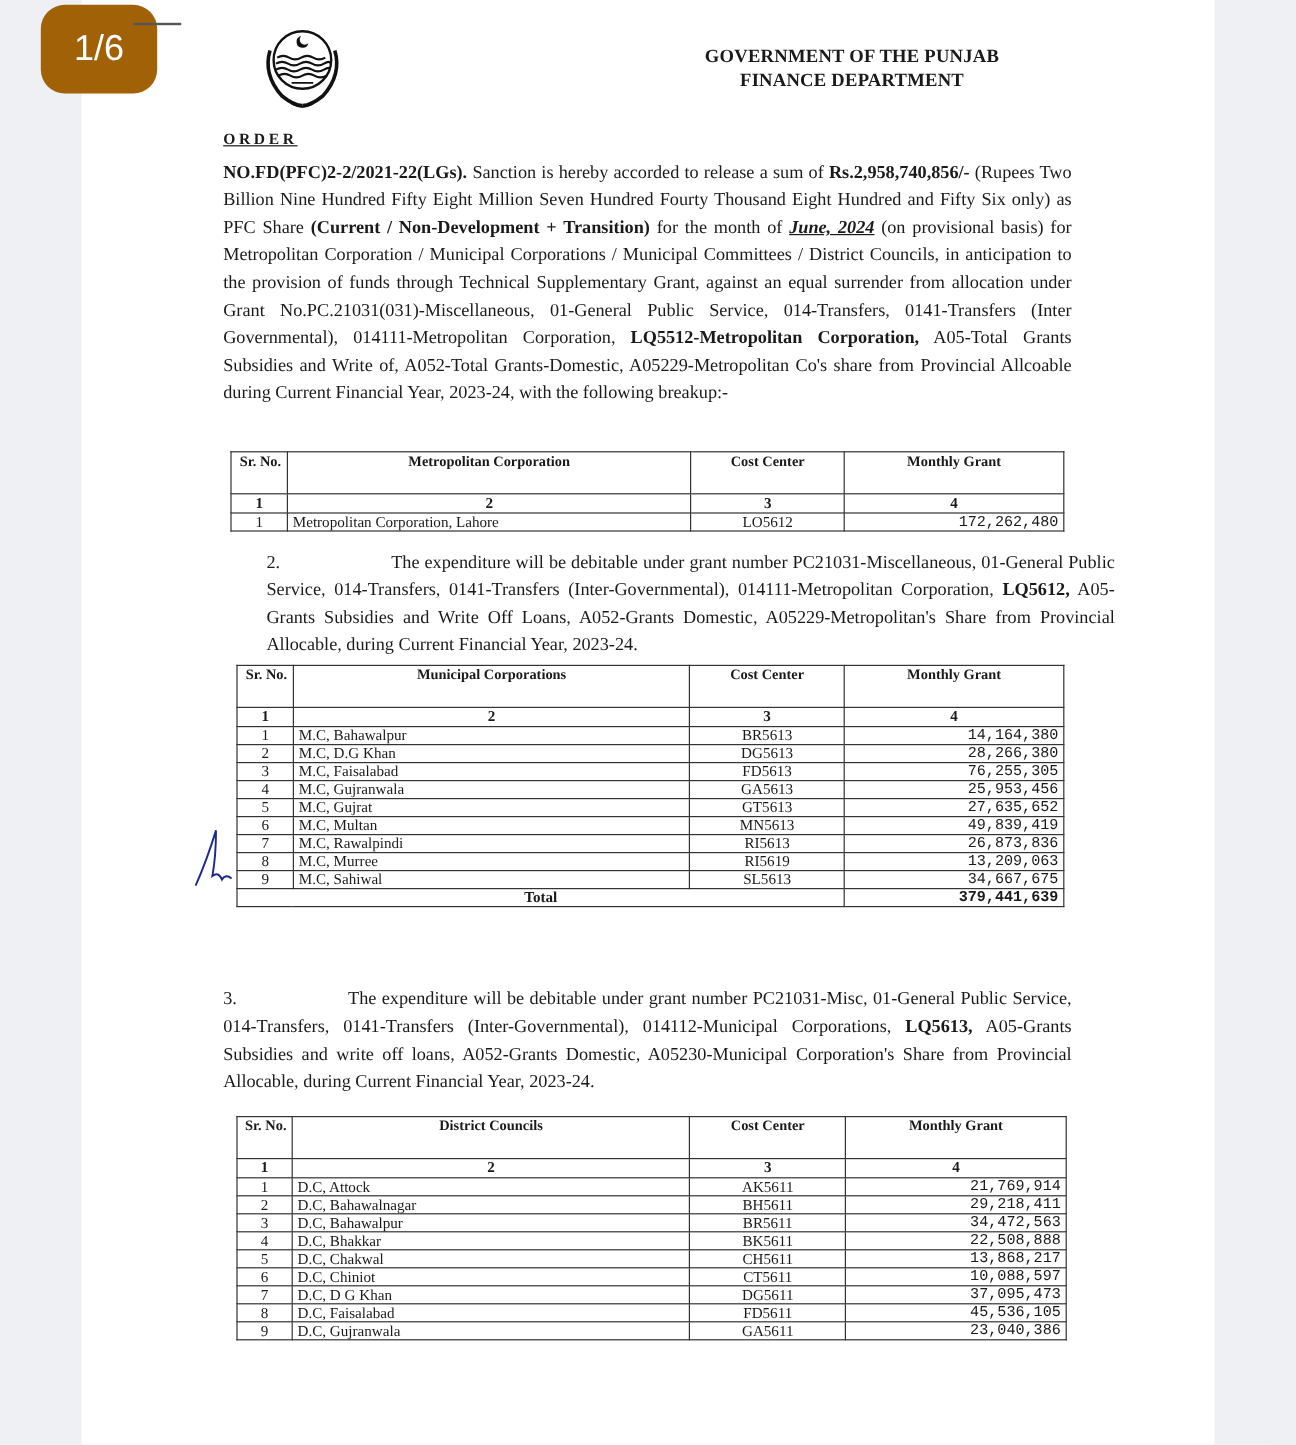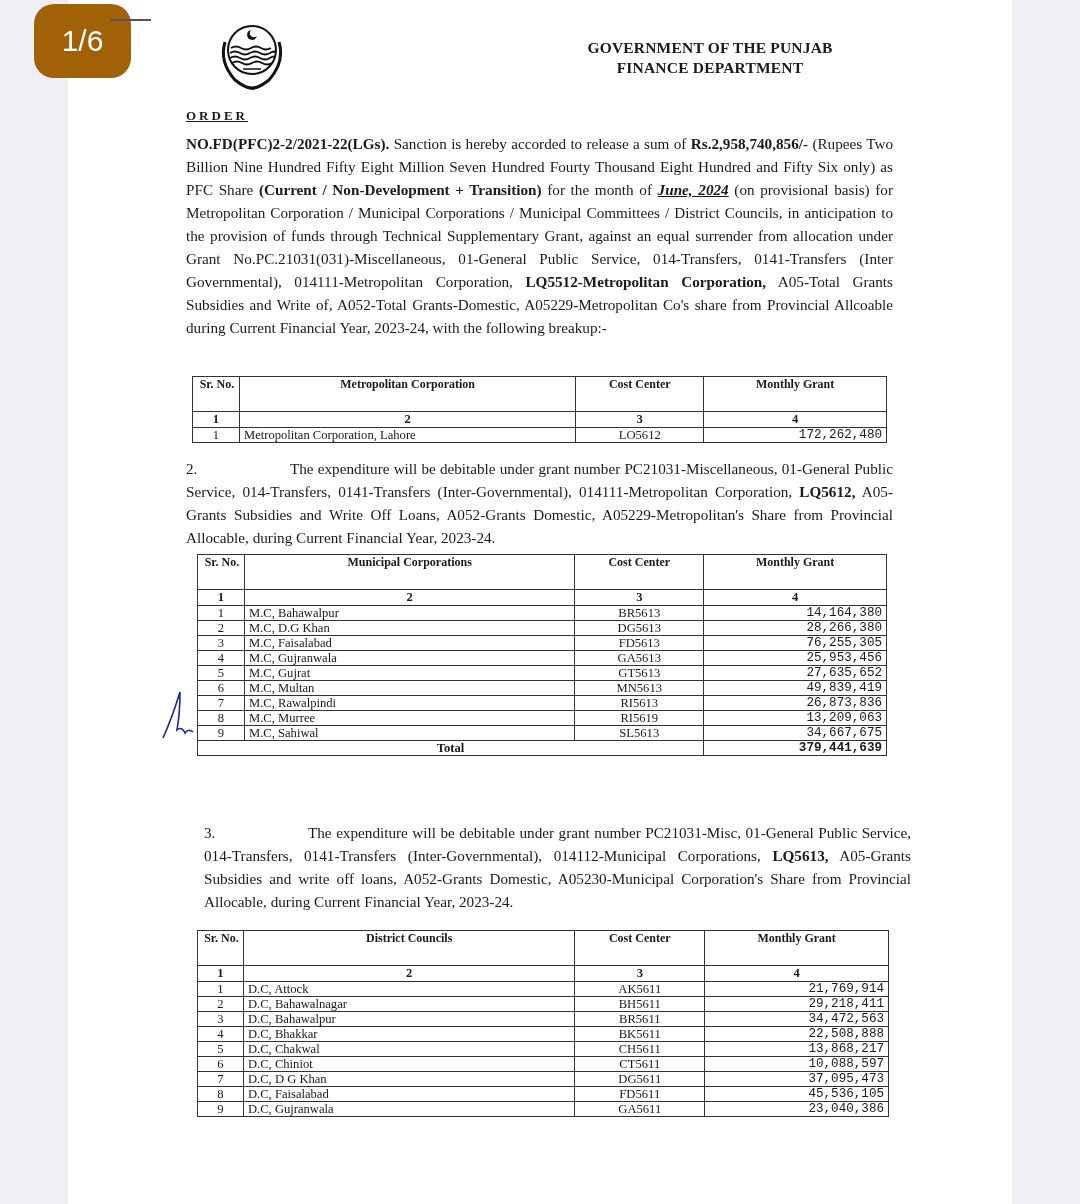--- a/index.html
+++ b/index.html
@@ -116,21 +116,21 @@
   </tr>
   <tr>
     <td class="c">1</td>
     <td>Metropolitan Corporation, Lahore</td>
     <td class="c">LO5612</td>
     <td class="r">172,262,480</td>
   </tr>
 </tbody>
   </table>
 
-<div class="para" style="top:457px;">
+<div class="para" style="top:457px;margin-left:36px;">
   <span class="num">2.</span><span>The expenditure will be debitable under grant number PC21031-Miscellaneous, 01-General Public Service, 014-Transfers, 0141-Transfers (Inter-Governmental), 014111-Metropolitan Corporation, </span><b>LQ5612,</b><span> A05-Grants Subsidies and Write Off Loans, A052-Grants Domestic, A05229-Metropolitan's Share from Provincial Allocable, during Current Financial Year, 2023-24.</span>
 </div>
 
 <table class="grant" style="left:197px; top:554px; width:690px;">
   <colgroup>
       <col style="width:47px">
       <col style="width:331px">
       <col style="width:129px">
       <col style="width:183px">
     </colgroup>
@@ -209,21 +209,21 @@
     <td colspan="3" class="c">Total</td>
     <td class="r">379,441,639</td>
   </tr>
 </tbody>
   </table>
 
 <svg class="signature" viewBox="0 0 36 58">
   <path d="M3 50 Q12 30 20 4 Q20 25 17 42 Q22 38 25 45 Q28 40 33 44" fill="none" stroke="#1c2a8a" stroke-width="1.6"></path>
 </svg>
 
-<div class="para" style="top:821px;margin-left:18px;">
+<div class="para" style="top:821px;">
   <span class="num">3.</span><span>The expenditure will be debitable under grant number PC21031-Misc, 01-General Public Service, 014-Transfers, 0141-Transfers (Inter-Governmental), 014112-Municipal Corporations, </span><b>LQ5613,</b><span> A05-Grants Subsidies and write off loans, A052-Grants Domestic, A05230-Municipal Corporation's Share from Provincial Allocable, during Current Financial Year, 2023-24.</span>
 </div>
 
 <table class="grant" style="left:197px; top:930px; width:692px;">
   <colgroup>
       <col style="width:46px">
       <col style="width:332px">
       <col style="width:130px">
       <col style="width:184px">
     </colgroup>

